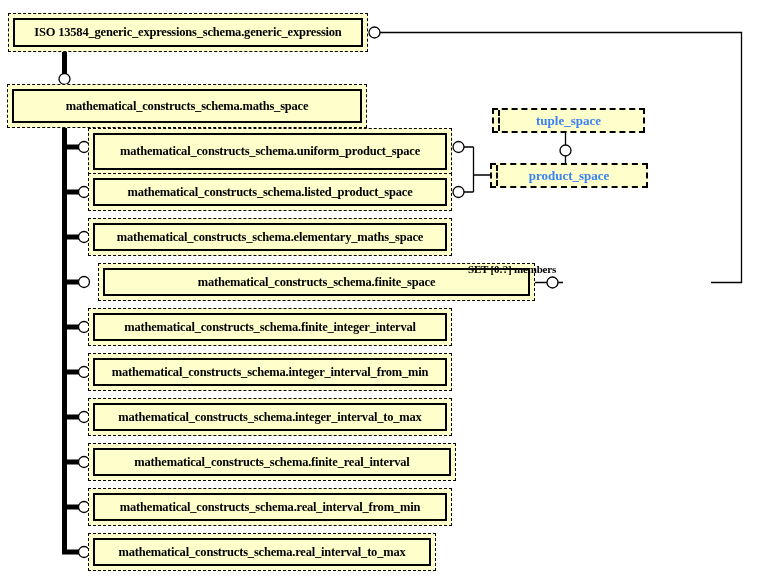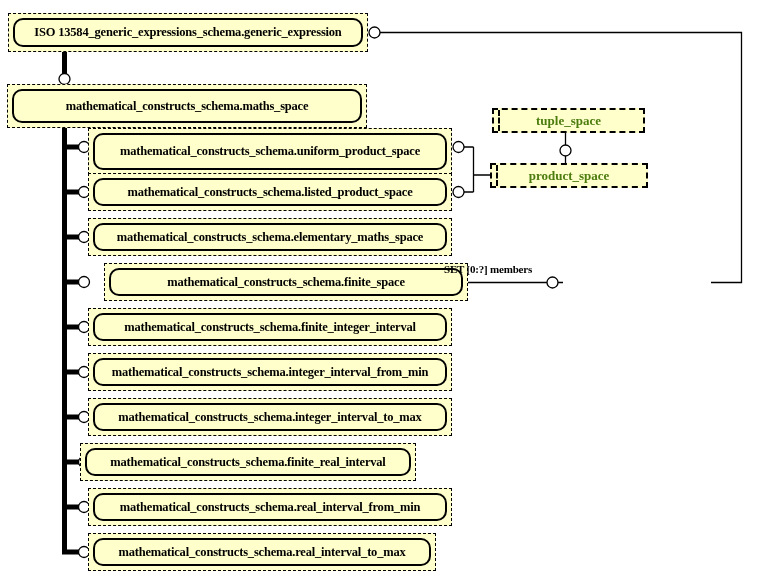--- a/index.html
+++ b/index.html
@@ -18,21 +18,21 @@
     position: absolute;
     background: #ffffcc;
     border: 1px dashed #000;
     box-sizing: border-box;
   }
   .refbox .inner {
     position: absolute;
     left: 4px; right: 4px; top: 4px; bottom: 4px;
     background: #ffffcc;
     border: 2px solid #000;
-    border-radius: 10px;
+    border-radius: 0;
     display: flex;
     align-items: center;
     justify-content: center;
     font-weight: bold;
     font-size: 12.5px;
     letter-spacing: -0.2px;
     white-space: nowrap;
     color: #000;
   }
 
@@ -41,21 +41,21 @@
     position: absolute;
     background: #ffffcc;
     border: 2px dashed #000;
     box-sizing: border-box;
     display: flex;
     align-items: center;
     justify-content: center;
     font-weight: bold;
     font-size: 13px;
     white-space: nowrap;
-    color: #4d7c0f;
+    color: #3b82f6;
   }
   .selbar {
     position: absolute;
     left: 4px; top: 0; bottom: 0;
     border-left: 2px dashed #000;
   }
 
   .rel-label {
     position: absolute;
     font-weight: bold;
@@ -110,46 +110,46 @@
 
   <div class="refbox" style="left:88px; top:128px; width:364px; height:47px;text-decoration:underline;">
     <div class="inner">mathematical_constructs_schema.uniform_product_space</div>
   </div>
   <div class="refbox" style="left:88px; top:173px; width:364px; height:38px;">
     <div class="inner">mathematical_constructs_schema.listed_product_space</div>
   </div>
   <div class="refbox" style="left:88px; top:218px; width:364px; height:38px;">
     <div class="inner">mathematical_constructs_schema.elementary_maths_space</div>
   </div>
-  <div class="refbox" style="left:104px; top:263px; width:364px; height:38px;">
+  <div class="refbox" style="left:98px; top:263px; width:437px; height:38px;">
     <div class="inner">mathematical_constructs_schema.finite_space</div>
   </div>
   <div class="refbox" style="left:88px; top:308px; width:364px; height:38px;">
     <div class="inner">mathematical_constructs_schema.finite_integer_interval</div>
   </div>
   <div class="refbox" style="left:88px; top:353px; width:364px; height:38px;">
     <div class="inner">mathematical_constructs_schema.integer_interval_from_min</div>
   </div>
   <div class="refbox" style="left:88px; top:398px; width:364px; height:38px;">
     <div class="inner">mathematical_constructs_schema.integer_interval_to_max</div>
   </div>
-  <div class="refbox" style="left:80px; top:443px; width:336px; height:38px;">
+  <div class="refbox" style="left:88px; top:443px; width:368px; height:38px;">
     <div class="inner">mathematical_constructs_schema.finite_real_interval</div>
   </div>
   <div class="refbox" style="left:88px; top:488px; width:364px; height:38px;text-align:right;">
     <div class="inner">mathematical_constructs_schema.real_interval_from_min</div>
   </div>
   <div class="refbox" style="left:88px; top:533px; width:348px; height:38px;">
     <div class="inner">mathematical_constructs_schema.real_interval_to_max</div>
   </div>
 
   <div class="selbox" style="left:492px; top:108px; width:153px; height:25px;">
     <span class="selbar"></span>
     <span>tuple_space</span>
   </div>
   <div class="selbox" style="left:490px; top:163px; width:158px; height:25px;">
     <span class="selbar"></span>
     <span>product_space</span>
   </div>
 
-  <div class="rel-label" style="left:444px; top:263px;">SET [0:?] members</div>
+  <div class="rel-label" style="left:468px; top:263px;">SET [0:?] members</div>
 
 </div>
 
 </body></html>

